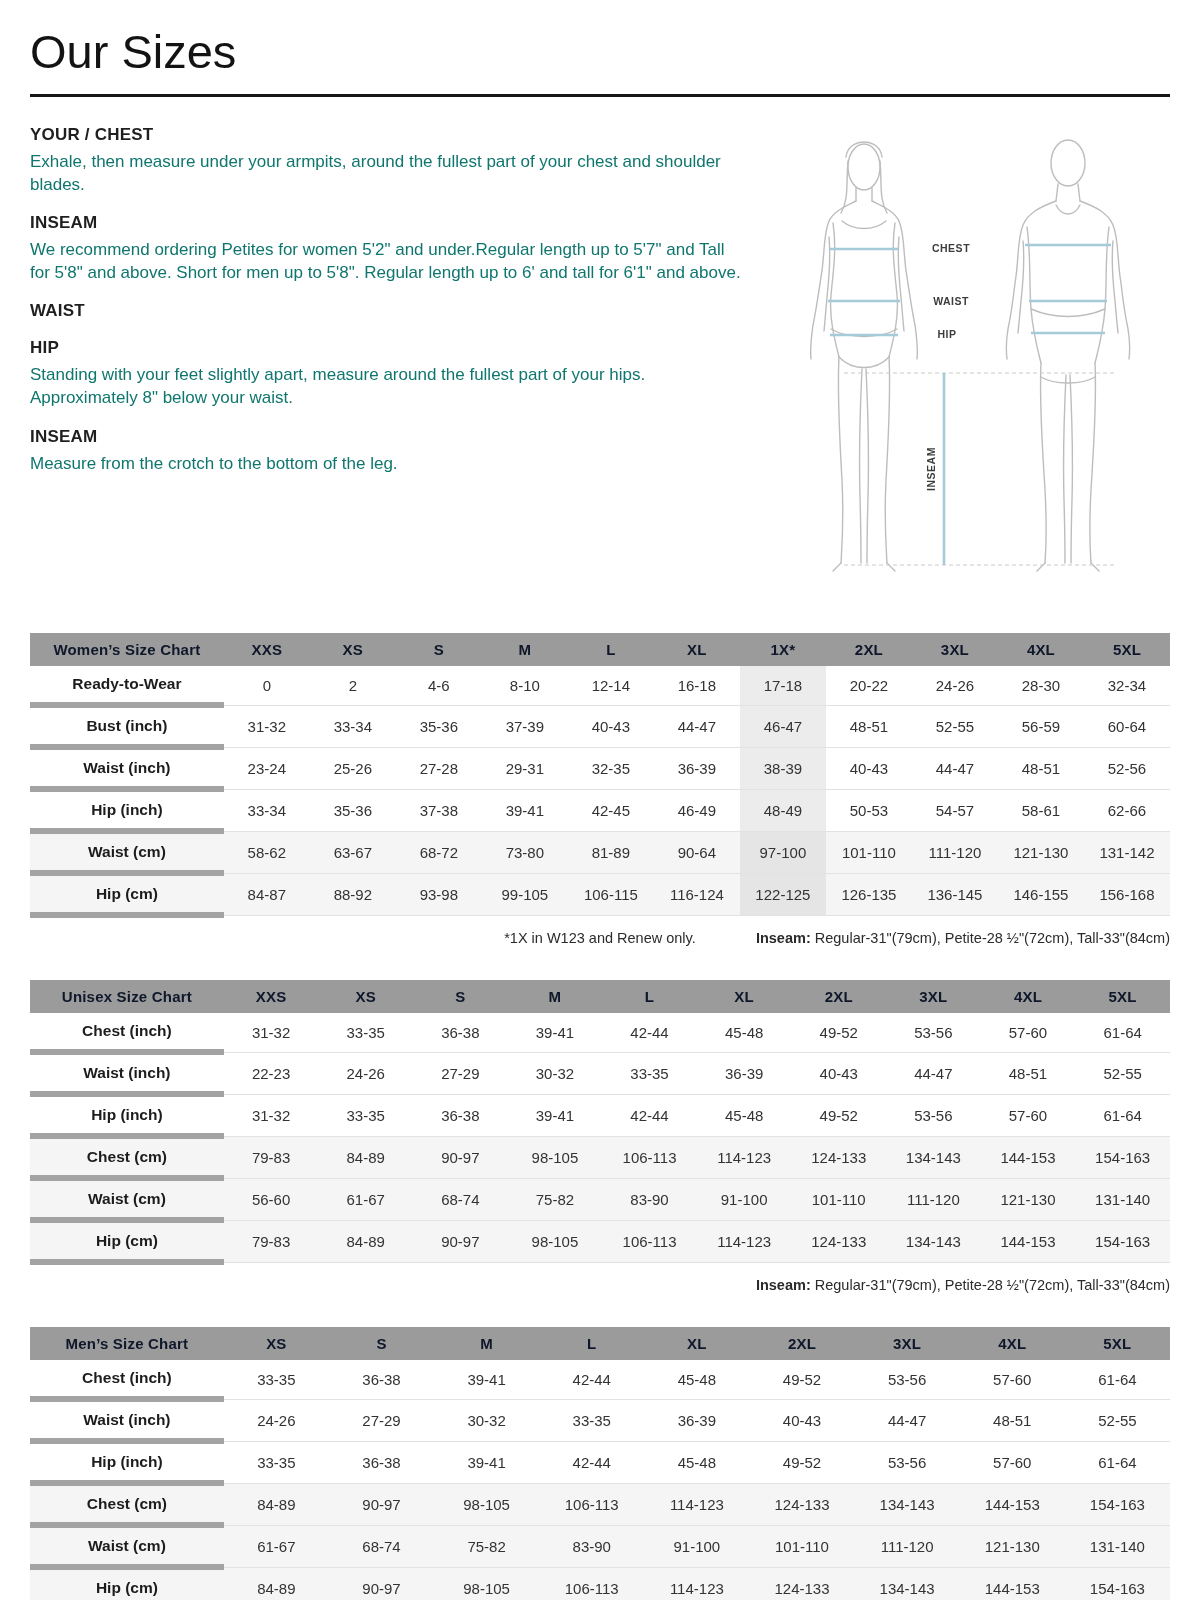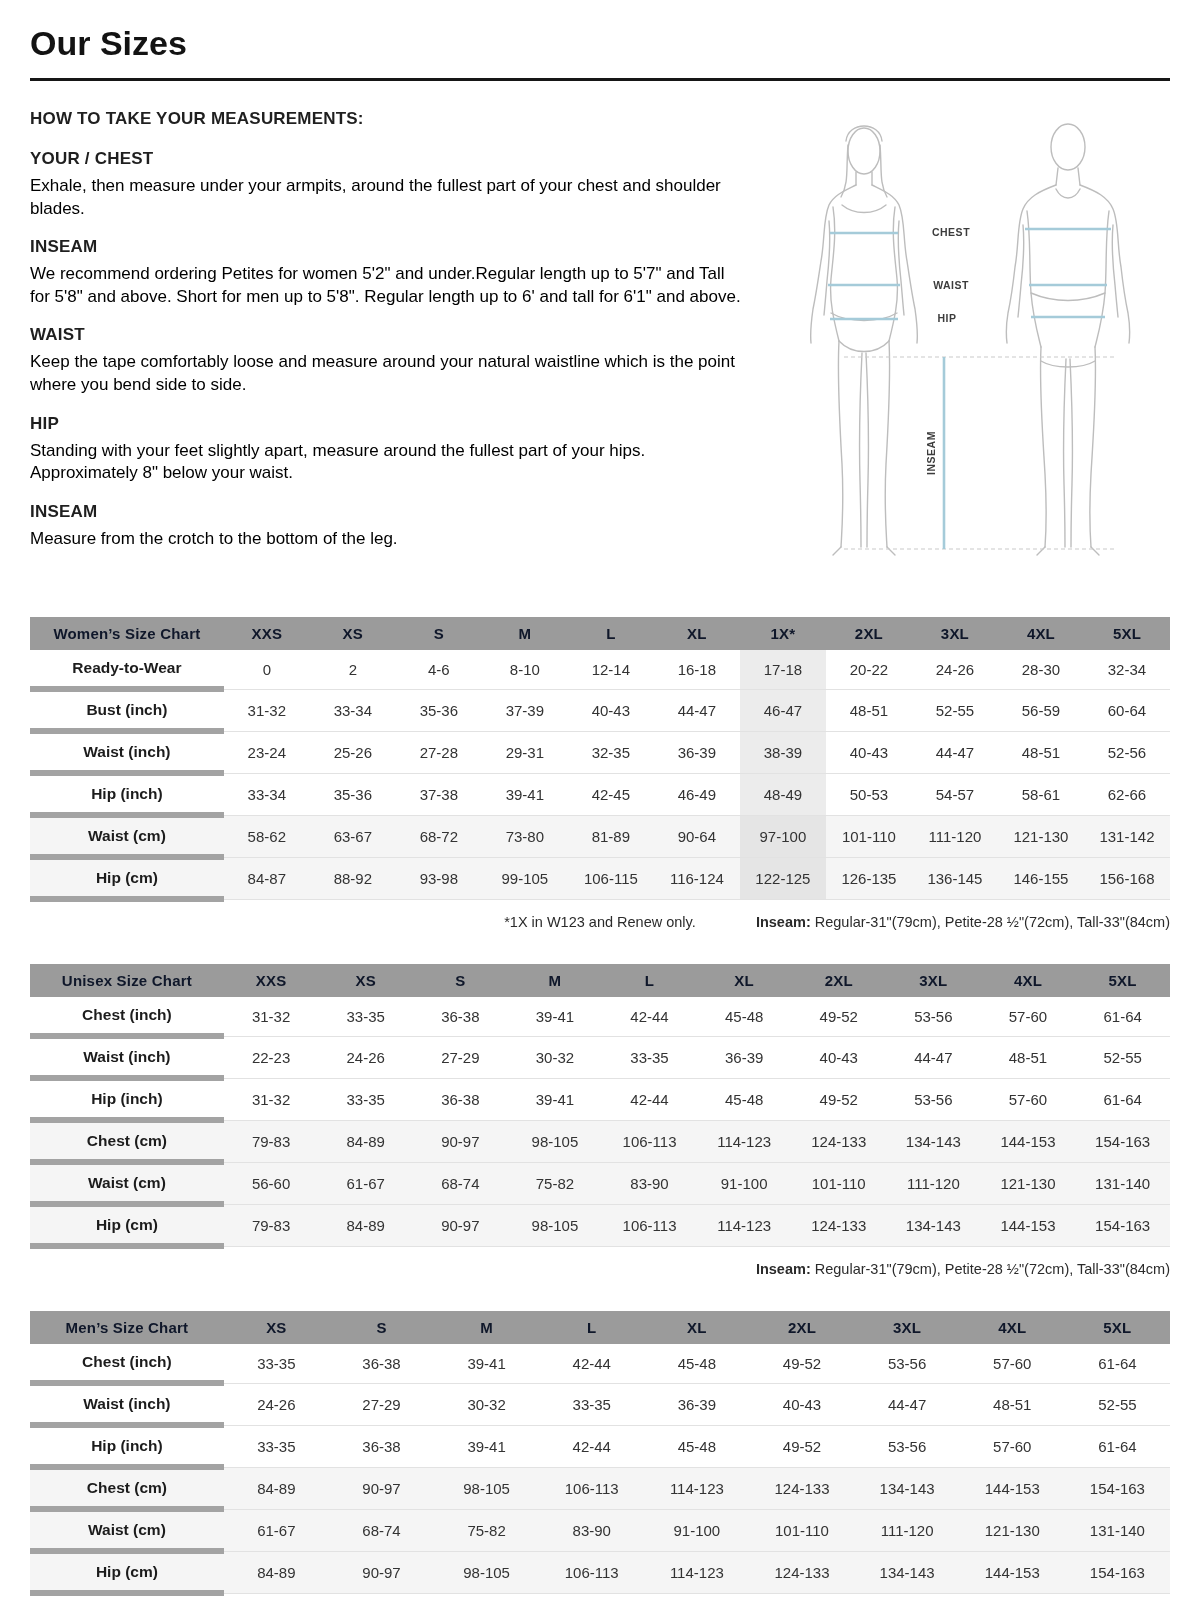--- a/index.html
+++ b/index.html
@@ -5,30 +5,30 @@
   * { margin:0; padding:0; box-sizing:border-box; }
   html,body { background:#ffffff; }
   body {
     width:1200px; min-height:1600px; margin:0 auto;
     font-family:"Liberation Sans","DejaVu Sans",sans-serif;
     color:#2f2f2f; position:relative;
   }
   .page { padding:24px 30px 24px; }
 
   
-  .page-title { font-size:34px; font-weight:700; color:#131313; letter-spacing:0; }
+  .page-title { font-size:47px; font-weight:400; color:#131313; letter-spacing:0; }
   .title-rule { border:none; border-top:3px solid #161616; margin:15px 0 0; }
 
   
   .intro-wrap { position:relative; margin-top:28px; min-height:478px; }
   .intro-text { width:712px; }
   .intro-heading { font-size:17px; font-weight:700; color:#1f1f1f; margin-bottom:20px; letter-spacing:.2px; }
   .measure-section { margin-bottom:17px; }
   .measure-title { font-size:17px; font-weight:700; color:#1f1f1f; margin-bottom:6px; letter-spacing:.2px; }
-  .measure-body { font-size:17px; line-height:1.33; color:#000000; }
+  .measure-body { font-size:17px; line-height:1.33; color:#0f766e; }
 
   .diagram { position:absolute; right:8px; top:0; width:378px; height:466px;text-decoration:underline; }
   .diagram svg { width:100%; height:100%; }
   .fig-line { fill:none; stroke:#bdbdbd; stroke-width:1.4; stroke-linecap:round; }
   .blue-line { fill:none; stroke:#a5cbd9; stroke-width:2.6; }
   .dash-line { fill:none; stroke:#c9c9c9; stroke-width:1.2; stroke-dasharray:4 3; }
   .diag-label { font-size:10.5px; font-weight:700; fill:#3c3c3c; letter-spacing:.5px; }
 
   
   .chart-section { margin-top:30px; }
@@ -58,33 +58,31 @@
 </head>
 <body>
 
 <div class="page">
 
   <h1 class="page-title">Our Sizes</h1>
   <hr class="title-rule">
 
   <div class="intro-wrap">
     <div class="intro-text">
-      <div class="intro-heading">HOW TO TAKE YOUR MEASUREMENTS:</div>
 
       <div class="measure-section">
         <div class="measure-title">YOUR / CHEST</div>
         <div class="measure-body">Exhale, then measure under your armpits, around the fullest part of your chest and shoulder blades.</div>
       </div>
       <div class="measure-section">
         <div class="measure-title">INSEAM</div>
         <div class="measure-body">We recommend ordering Petites for women 5'2" and under.Regular length up to 5'7" and Tall for 5'8" and above. Short for men up to 5'8". Regular length up to 6' and tall for 6'1" and above.</div>
       </div>
       <div class="measure-section">
         <div class="measure-title">WAIST</div>
-        <div class="measure-body">Keep the tape comfortably loose and measure around your natural waistline which is the point where you bend side to side.</div>
       </div>
       <div class="measure-section">
         <div class="measure-title">HIP</div>
         <div class="measure-body">Standing with your feet slightly apart, measure around the fullest part of your hips. Approximately 8" below your waist.</div>
       </div>
       <div class="measure-section">
         <div class="measure-title">INSEAM</div>
         <div class="measure-body">Measure from the crotch to the bottom of the leg.</div>
       </div>
     </div>

